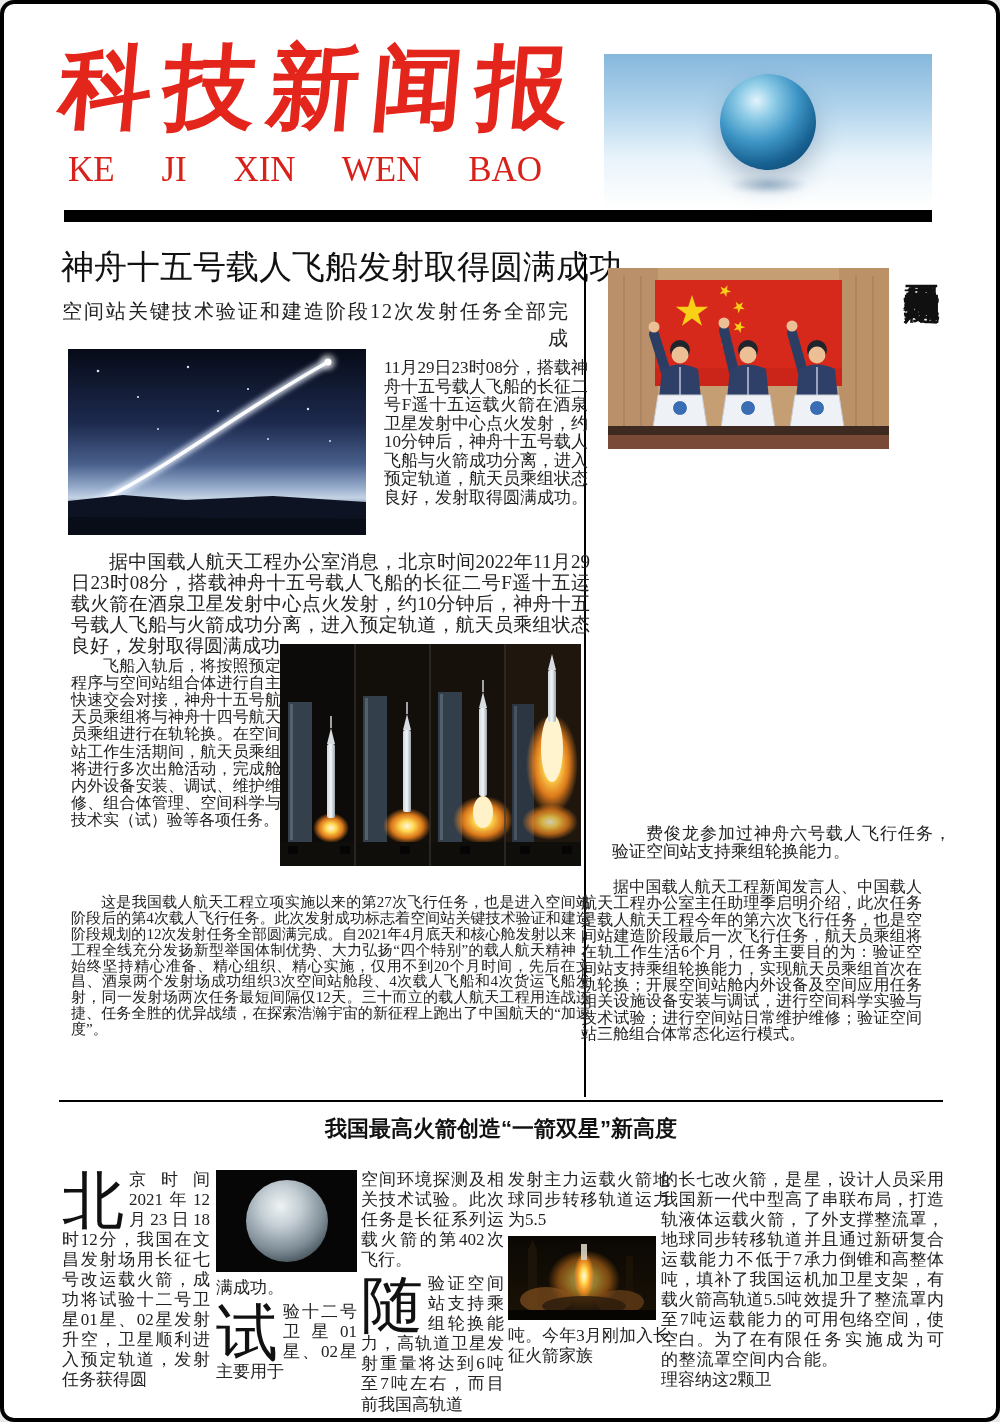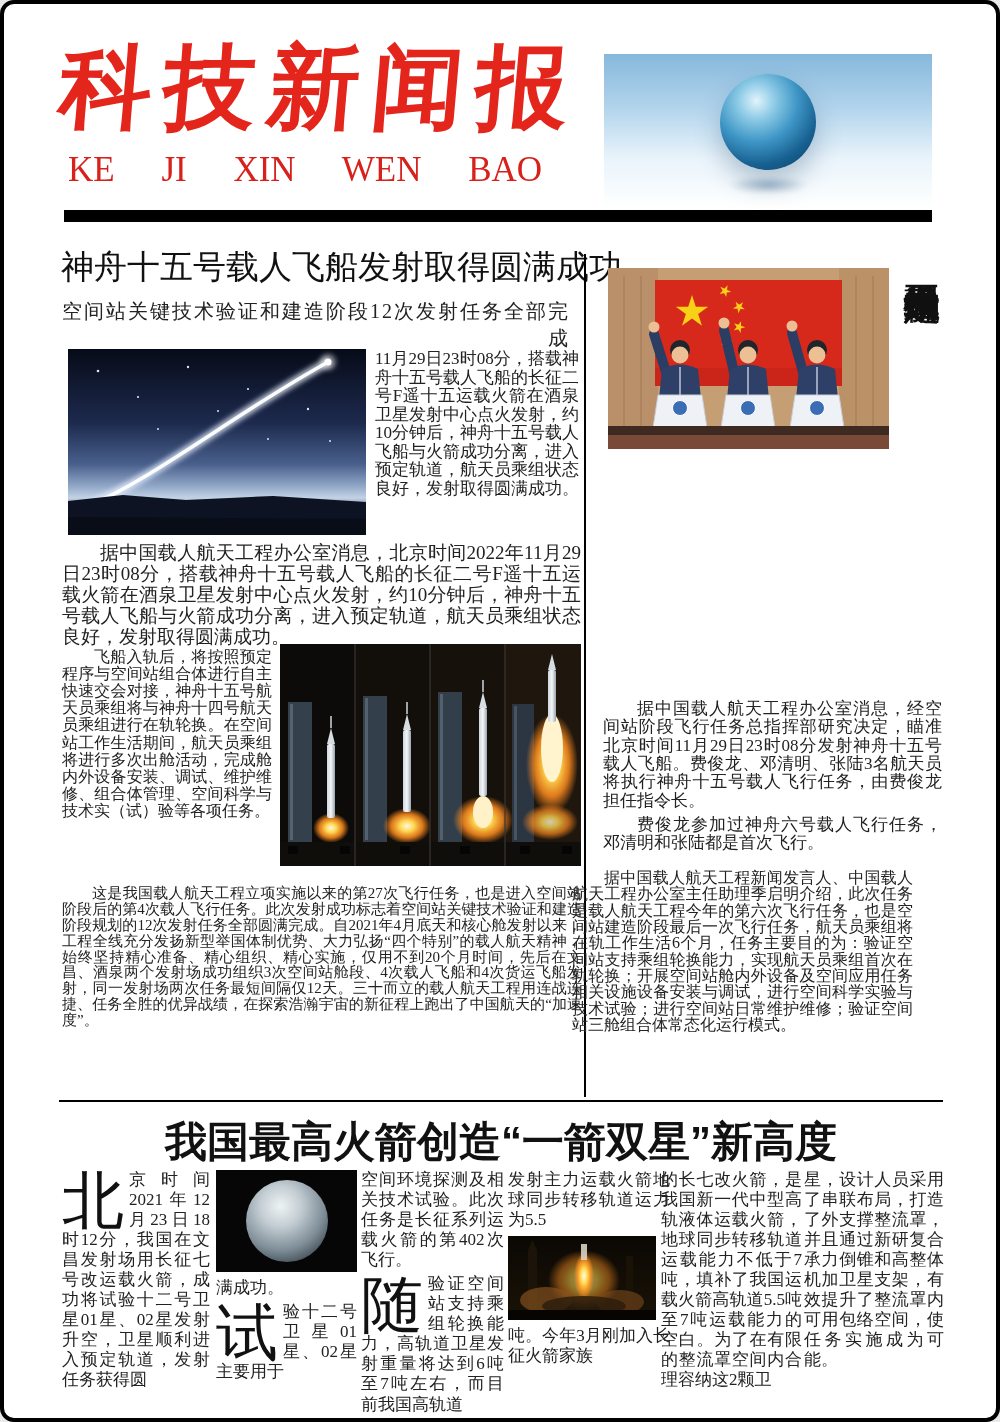--- a/index.html
+++ b/index.html
@@ -5,21 +5,21 @@
   html,body{margin:0;padding:0;background:#e9e9e9;}
   .page{
     position:relative; width:1000px; height:1422px; margin:0 auto;
     box-sizing:border-box; background:#ffffff;
     border:4px solid #000; border-radius:14px; overflow:hidden;
     color:#1c1c1c; font-family:"Liberation Serif","DejaVu Serif",serif;
   }
   .abs{position:absolute;}
   .body-text{
     text-align:justify; text-justify:inter-character;
-    margin:0; color:#222;
+    margin:9px; color:#222;
   }
   .indent{text-indent:2em;}
 
   
   #mast-title{
     left:56px; top:36px; width:520px; font-size:92px; font-weight:bold;
     color:#e3251b; letter-spacing:12px; line-height:1.05;
     font-family:"Liberation Serif","DejaVu Serif",serif;
     transform:skewX(-5deg); white-space:nowrap;
   }
@@ -71,21 +71,21 @@
   #vertical-headline{
     left:894px; top:252px; height:452px; margin:0;
     writing-mode:vertical-rl; font-size:37px; font-weight:normal;
     font-family:"Liberation Sans","DejaVu Sans",sans-serif;
     line-height:1.25; color:#111;
   }
 
   
   #hrule{left:55px; top:1096px; width:884px; height:2px; background:#000;}
   #headline3{
-    left:55px; top:1110px; width:884px; margin:0; font-size:42px; font-weight:bold;
+    left:55px; top:1110px; width:884px; margin:0; font-size:22px; font-weight:bold;
     font-family:"Liberation Sans","DejaVu Sans",sans-serif; text-align:center; color:#111;
   }
   .bcol{position:absolute; top:1166px; font-size:17px; line-height:1.18;}
   #bcol1{left:58px;  width:148px;}
   #bcol2{left:212px; width:141px;}
   #bcol3{left:357px; width:143px;}
   #bcol4{left:504px; width:162px;}
   #bcol5{left:657px; width:141px;}
   #bcol6{left:800px; width:140px;}
   .bcol p{margin:0 0 4px 0;}
@@ -290,22 +290,21 @@
       <g fill="#3b6db5" stroke="#ffffff" stroke-width="1">
         <circle cx="72" cy="140" r="7.5"></circle>
           <circle cx="140" cy="140" r="7.5"></circle>
           <circle cx="209" cy="140" r="7.5"></circle>
       </g>
       <rect x="0" y="158" width="281" height="9" fill="#3f2a22"></rect>
       <rect x="0" y="167" width="281" height="14" fill="#7a4a38"></rect>
     </svg>
   </div>
 
-  <p class="abs body-text indent" id="para-r1">据中国载人航天工程办公室消息，经空间站阶段飞行任务总指挥部研究决定，瞄准北京时间11月29日23时08分发射神舟十五号载人飞船。费俊龙、邓清明、张陆3名航天员将执行神舟十五号载人飞行任务，由费俊龙担任指令长。</p>
-  <p class="abs body-text indent" id="para-r2">费俊龙参加过神舟六号载人飞行任务，邓清明和张陆都是首次飞行。</p>
+  <p class="abs body-text indent" id="para-r2">费俊龙参加过神舟六号载人飞行任务，验证空间站支持乘组轮换能力。</p>
   <p class="abs body-text indent" id="para-r3">据中国载人航天工程新闻发言人、中国载人航天工程办公室主任助理季启明介绍，此次任务是载人航天工程今年的第六次飞行任务，也是空间站建造阶段最后一次飞行任务，航天员乘组将在轨工作生活6个月，任务主要目的为：验证空间站支持乘组轮换能力，实现航天员乘组首次在轨轮换；开展空间站舱内外设备及空间应用任务相关设施设备安装与调试，进行空间科学实验与技术试验；进行空间站日常维护维修；验证空间站三舱组合体常态化运行模式。</p>
   <h2 class="abs" id="vertical-headline">神州十五号航天员乘组确定</h2>
 
   <div class="abs" id="hrule"></div>
   <h1 class="abs" id="headline3">我国最高火箭创造“一箭双星”新高度</h1>
 
   <div class="bcol" id="bcol1">
     <p class="body-text"><span class="dropcap">北</span><span>京时间2021年12月23日18时12分，我国在文昌发射场用长征七号改运载火箭，成功将试验十二号卫星01星、02星发射升空，卫星顺利进入预定轨道，发射任务获得圆</span></p>
   </div>
 

